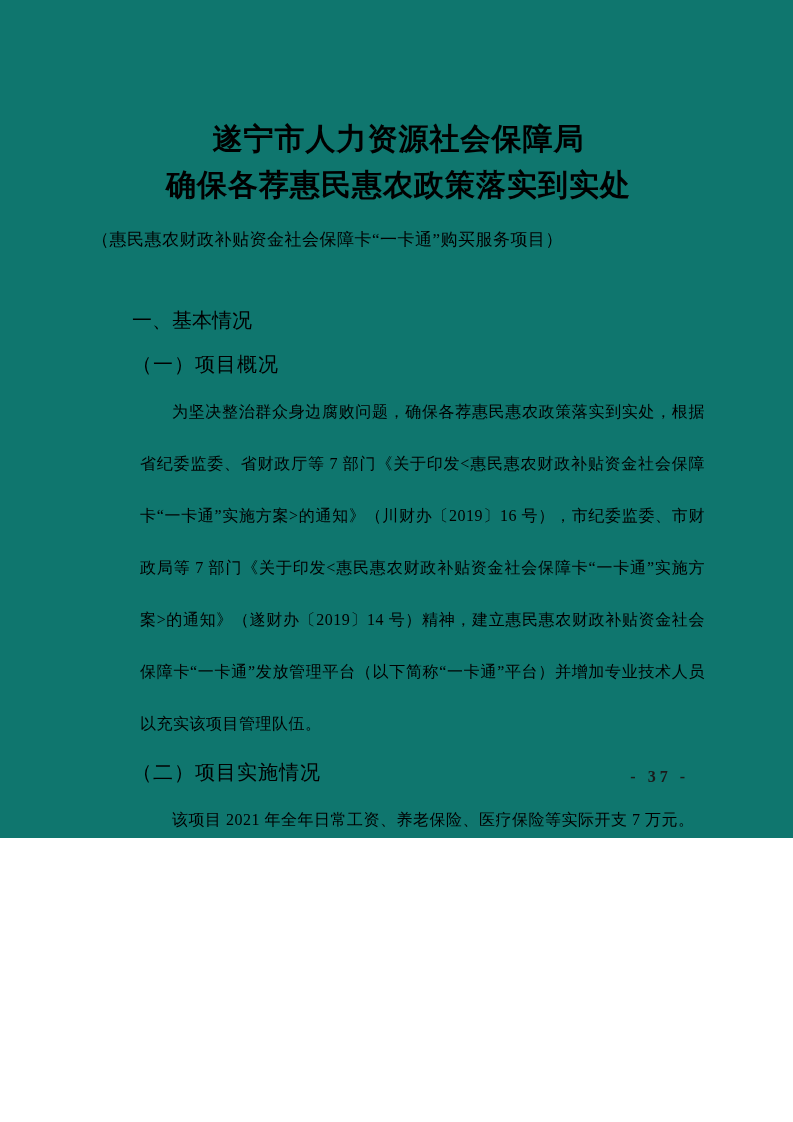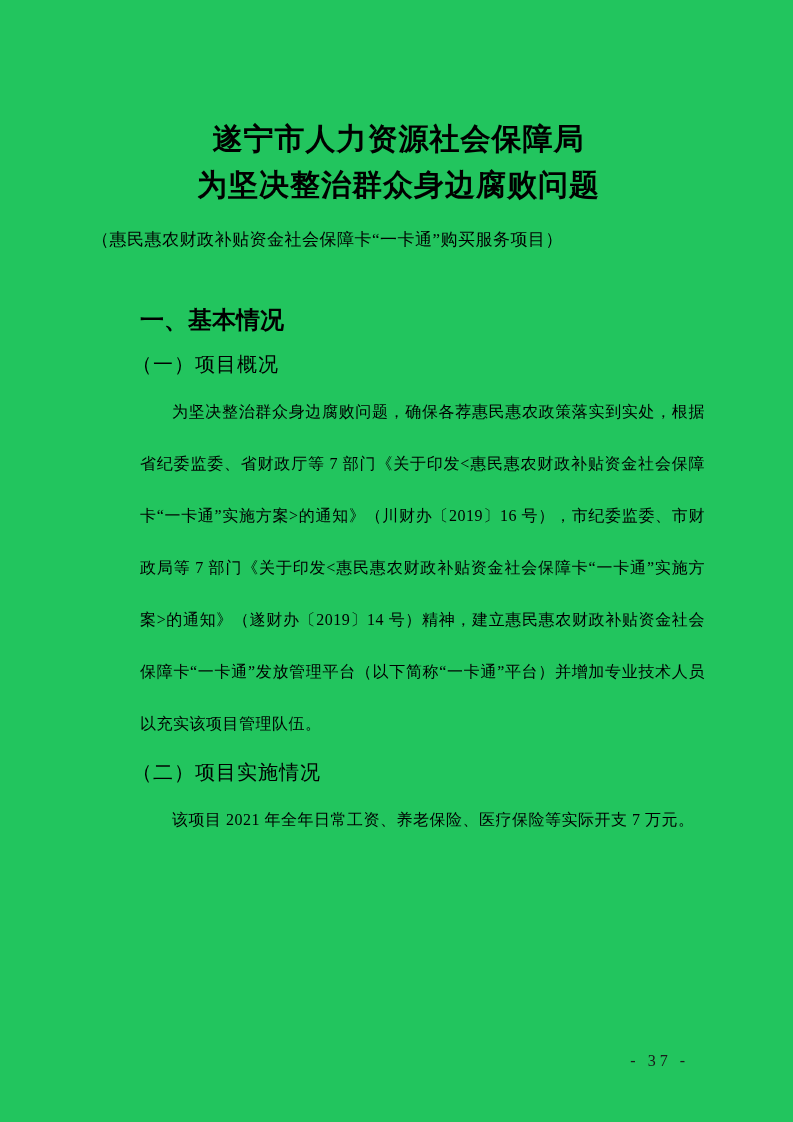--- a/index.html
+++ b/index.html
@@ -1,22 +1,22 @@
 <!DOCTYPE html>
 <html><head>
 <meta charset="utf-8">
 <style>
   * { margin: 0; padding: 0; box-sizing: border-box; }
   html, body { background: #ffffff; }
   .page {
     position: relative;
     width: 793px;
-    height: 1122px;
+    height: 838px;
     margin: 0 auto;
-    background: #22c55e;
+    background: #0f766e;
     overflow: hidden;
     font-family: "Liberation Serif", "DejaVu Serif", serif;
     color: #000000;
   }
   .content {
     padding: 116px 88px 0 92px;
   }
   .doc-title {
     text-align: center;
     font-weight: bold;
@@ -26,22 +26,22 @@
     font-family: "Liberation Serif", "DejaVu Serif", serif;
   }
   .doc-subtitle {
     text-align: left;
     font-size: 17px;
     line-height: 24px;
     margin-top: 20px;
     letter-spacing: 0.5px;
   }
   .section-heading {
-    font-size: 24px;
-    font-weight: bold;
+    font-size: 20px;
+    font-weight: normal;
     line-height: 44px;
     text-indent: 2em;
     margin-top: 46px;
     font-family: "Liberation Sans", "DejaVu Sans", sans-serif;
   }
   .subsection-heading {
     font-size: 20px;
     font-weight: normal;
     line-height: 44px;
     text-indent: 2em;
@@ -55,31 +55,32 @@
     letter-spacing: 0.5px;
     margin-left: 48px;
   }
   .page-number {
     position: absolute;
     right: 104px;
     bottom: 52px;
     font-size: 16px;
     letter-spacing: 4px;
     color: #1a1a1a;
+    font-weight: bold;
   }
 </style>
 </head>
 <body>
 
 <div class="page">
   <div class="content">
 
     <div class="doc-title">
       <div>遂宁市人力资源社会保障局</div>
-      <div>为坚决整治群众身边腐败问题</div>
+      <div>确保各荐惠民惠农政策落实到实处</div>
     </div>
 
     <div class="doc-subtitle">（惠民惠农财政补贴资金社会保障卡“一卡通”购买服务项目）</div>
 
     <div class="section-heading">一、基本情况</div>
 
     <div class="subsection-heading">（一）项目概况</div>
     <div class="body-para">为坚决整治群众身边腐败问题，确保各荐惠民惠农政策落实到实处，根据省纪委监委、省财政厅等 7 部门《关于印发&lt;惠民惠农财政补贴资金社会保障卡“一卡通”实施方案&gt;的通知》（川财办〔2019〕16 号），市纪委监委、市财政局等 7 部门《关于印发&lt;惠民惠农财政补贴资金社会保障卡“一卡通”实施方案&gt;的通知》（遂财办〔2019〕14 号）精神，建立惠民惠农财政补贴资金社会保障卡“一卡通”发放管理平台（以下简称“一卡通”平台）并增加专业技术人员以充实该项目管理队伍。</div>
 
     <div class="subsection-heading">（二）项目实施情况</div>

